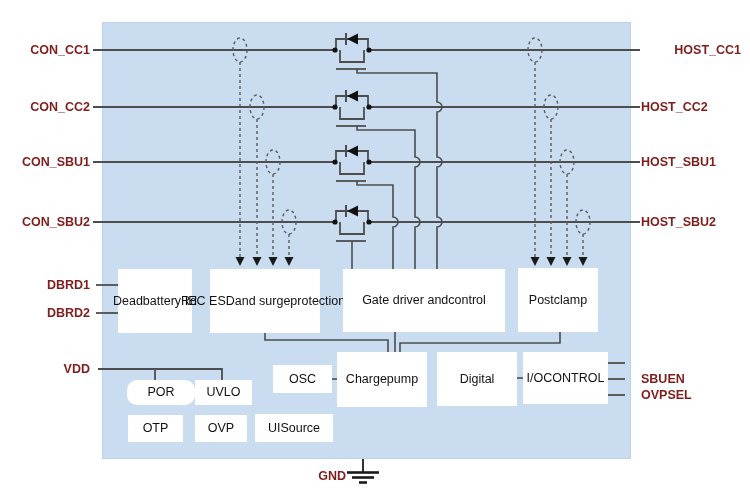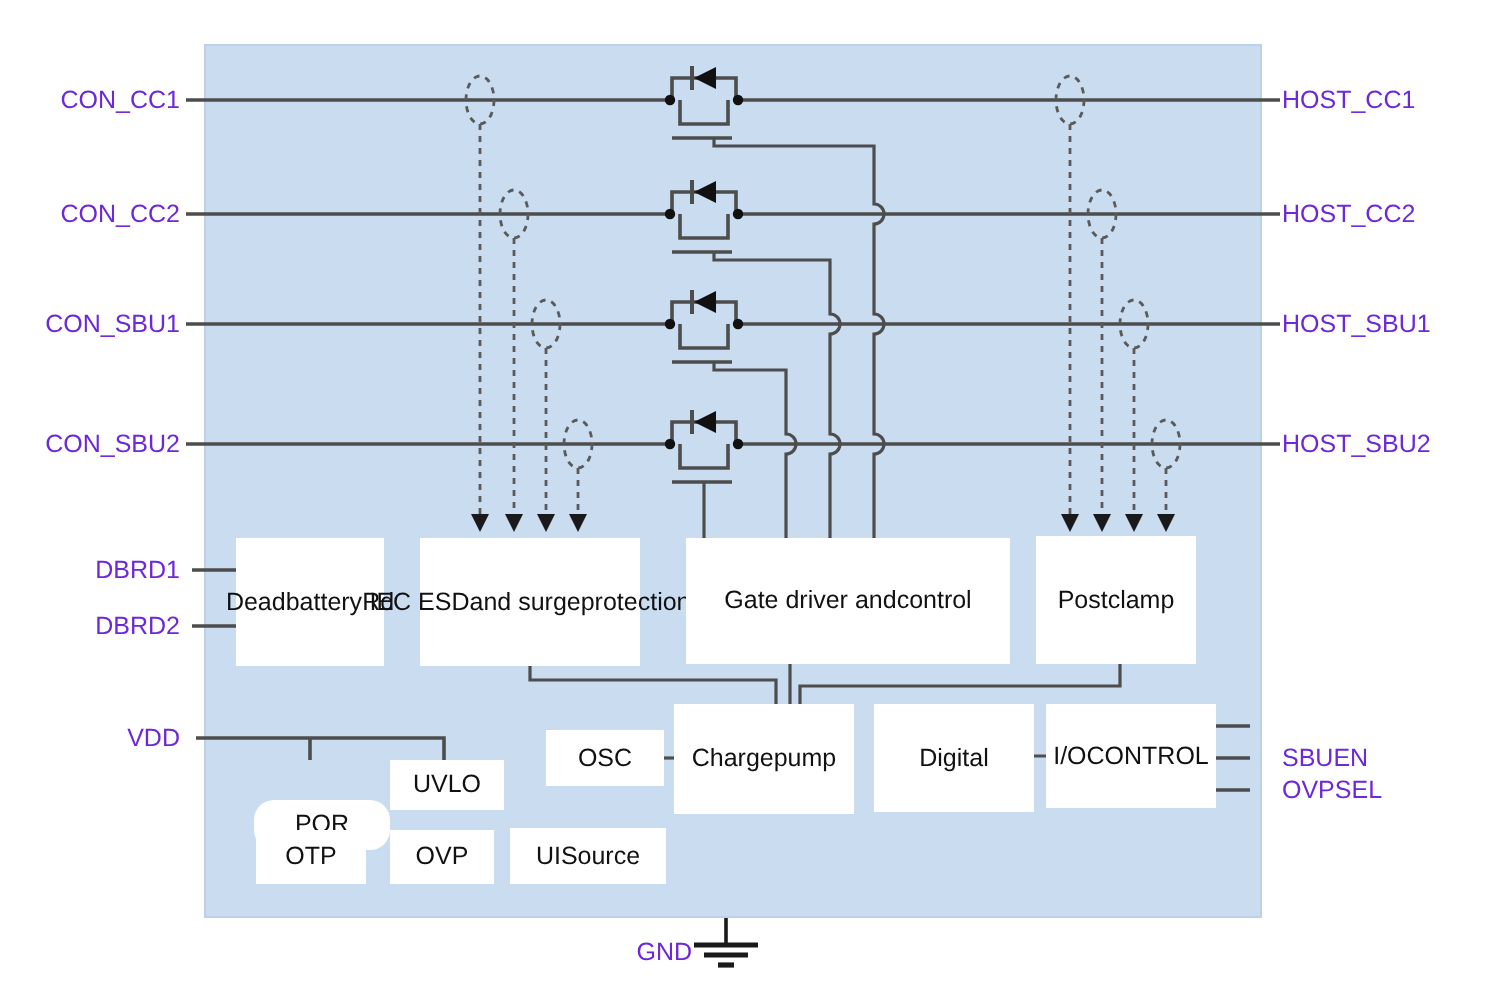--- a/index.html
+++ b/index.html
@@ -13,21 +13,21 @@
   }
   svg.wires{position:absolute;left:0;top:0;z-index:2;}
   .block{
     position:absolute;z-index:3;background:#ffffff;
     display:flex;flex-direction:row;align-items:center;justify-content:center;
     font-size:12.5px;line-height:14.5px;text-align:center;color:#111;
   }
   .block span{display:block;white-space:nowrap;}
   .pin{
     position:absolute;z-index:4;height:16px;line-height:16px;
-    font-size:12.5px;font-weight:normal;color:#6d28d9;white-space:nowrap;
+    font-size:12.5px;font-weight:bold;color:#7f1d1d;white-space:nowrap;
   }
   .pin.left{left:8px;width:82px;text-align:right;}
   .pin.right{left:641px;width:100px;text-align:left;}
   .pin.gnd{left:300px;top:468px;width:46px;text-align:right;}
 </style>
 </head>
 <body>
 
 <div id="stage">
 
@@ -154,21 +154,21 @@
     <span>Charge</span>
     <span>pump</span>
   </div>
   <div class="block" style="left:437px;top:352px;width:80px;height:54px;">
     <span>Digital</span>
   </div>
   <div class="block" style="left:523px;top:352px;width:85px;height:52px;">
     <span>I/O</span>
     <span>CONTROL</span>
   </div>
-  <div class="block" style="left:127px;top:400px;width:68px;height:25px;border-radius:10px;">
+  <div class="block" style="left:127px;top:380px;width:68px;height:25px;border-radius:10px;">
     <span>POR</span>
   </div>
   <div class="block" style="left:195px;top:380px;width:57px;height:25px;">
     <span>UVLO</span>
   </div>
   <div class="block" style="left:128px;top:415px;width:55px;height:27px;">
     <span>OTP</span>
   </div>
   <div class="block" style="left:195px;top:415px;width:52px;height:27px;">
     <span>OVP</span>
@@ -178,21 +178,21 @@
   </div>
 
   <div class="pin left" style="top:42px;">CON_CC1</div>
   <div class="pin left" style="top:99px;">CON_CC2</div>
   <div class="pin left" style="top:154px;">CON_SBU1</div>
   <div class="pin left" style="top:214px;">CON_SBU2</div>
   <div class="pin left" style="top:277px;">DBRD1</div>
   <div class="pin left" style="top:305px;">DBRD2</div>
   <div class="pin left" style="top:361px;">VDD</div>
 
-  <div class="pin right" style="top:42px;">HOST_CC1</div>
+  <div class="pin right" style="top:42px;text-align:right;">HOST_CC1</div>
   <div class="pin right" style="top:99px;">HOST_CC2</div>
   <div class="pin right" style="top:154px;">HOST_SBU1</div>
   <div class="pin right" style="top:214px;">HOST_SBU2</div>
   <div class="pin right" style="top:387px;">OVPSEL</div>
   <div class="pin right" style="top:371px;">SBUEN</div>
 
   <div class="pin gnd">GND</div>
 
 </div>
 

